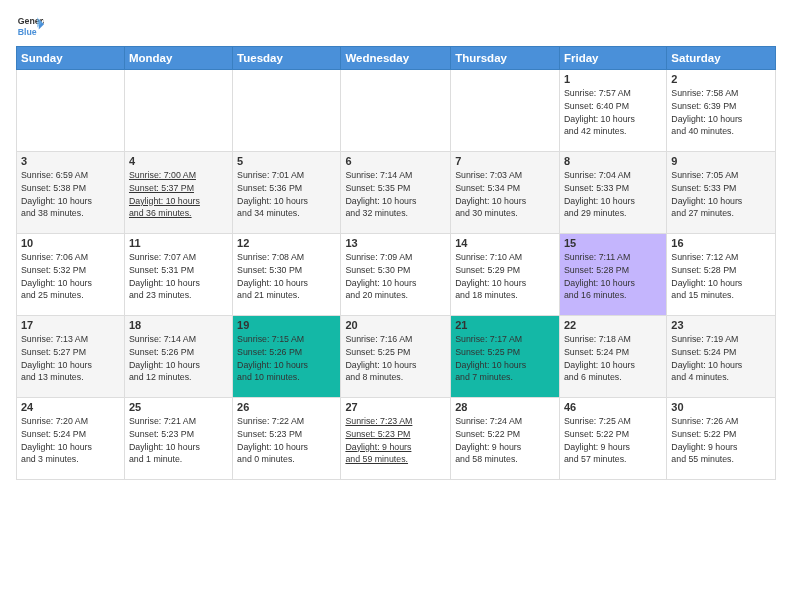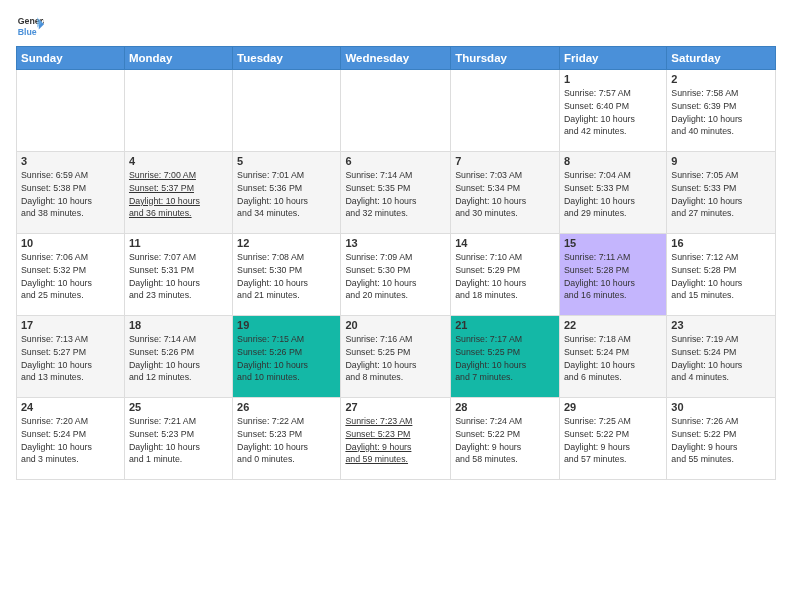--- a/index.html
+++ b/index.html
@@ -337,21 +337,21 @@
 and 59 minutes.</div>
           </td>
           <td style="background: rgb(255, 255, 255);">
             <span class="day-number">28</span>
             <div class="day-info" style="white-space: pre-line;">Sunrise: 7:24 AM
 Sunset: 5:22 PM
 Daylight: 9 hours
 and 58 minutes.</div>
           </td>
           <td style="background: rgb(255, 255, 255);">
-            <span class="day-number">29</span>
+            <span class="day-number">46</span>
             <div class="day-info" style="white-space: pre-line;">Sunrise: 7:25 AM
 Sunset: 5:22 PM
 Daylight: 9 hours
 and 57 minutes.</div>
           </td>
           <td style="background: rgb(255, 255, 255);">
             <span class="day-number">30</span>
             <div class="day-info" style="white-space: pre-line;">Sunrise: 7:26 AM
 Sunset: 5:22 PM
 Daylight: 9 hours

